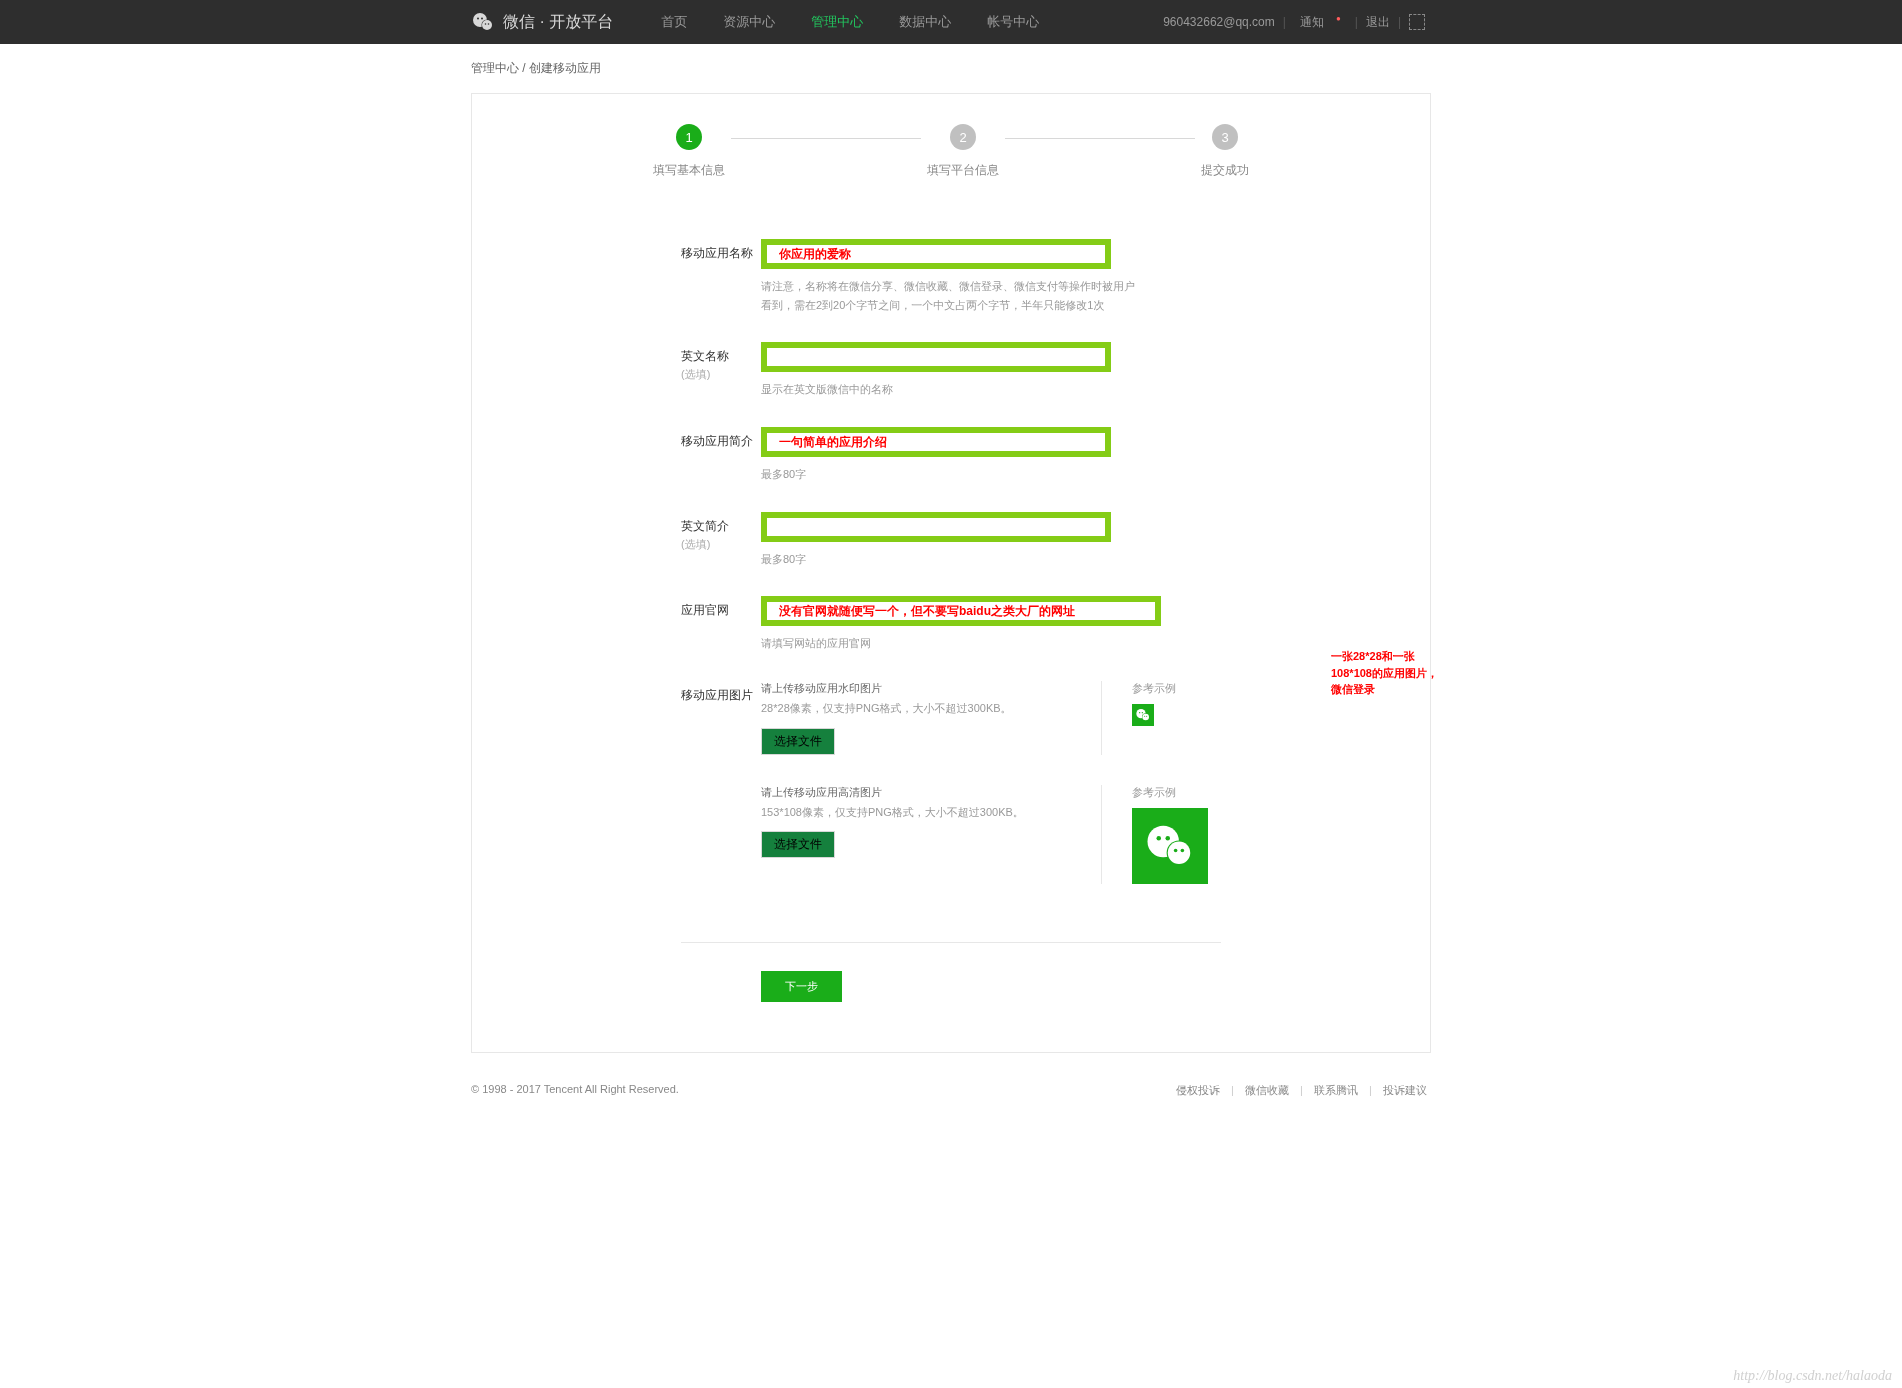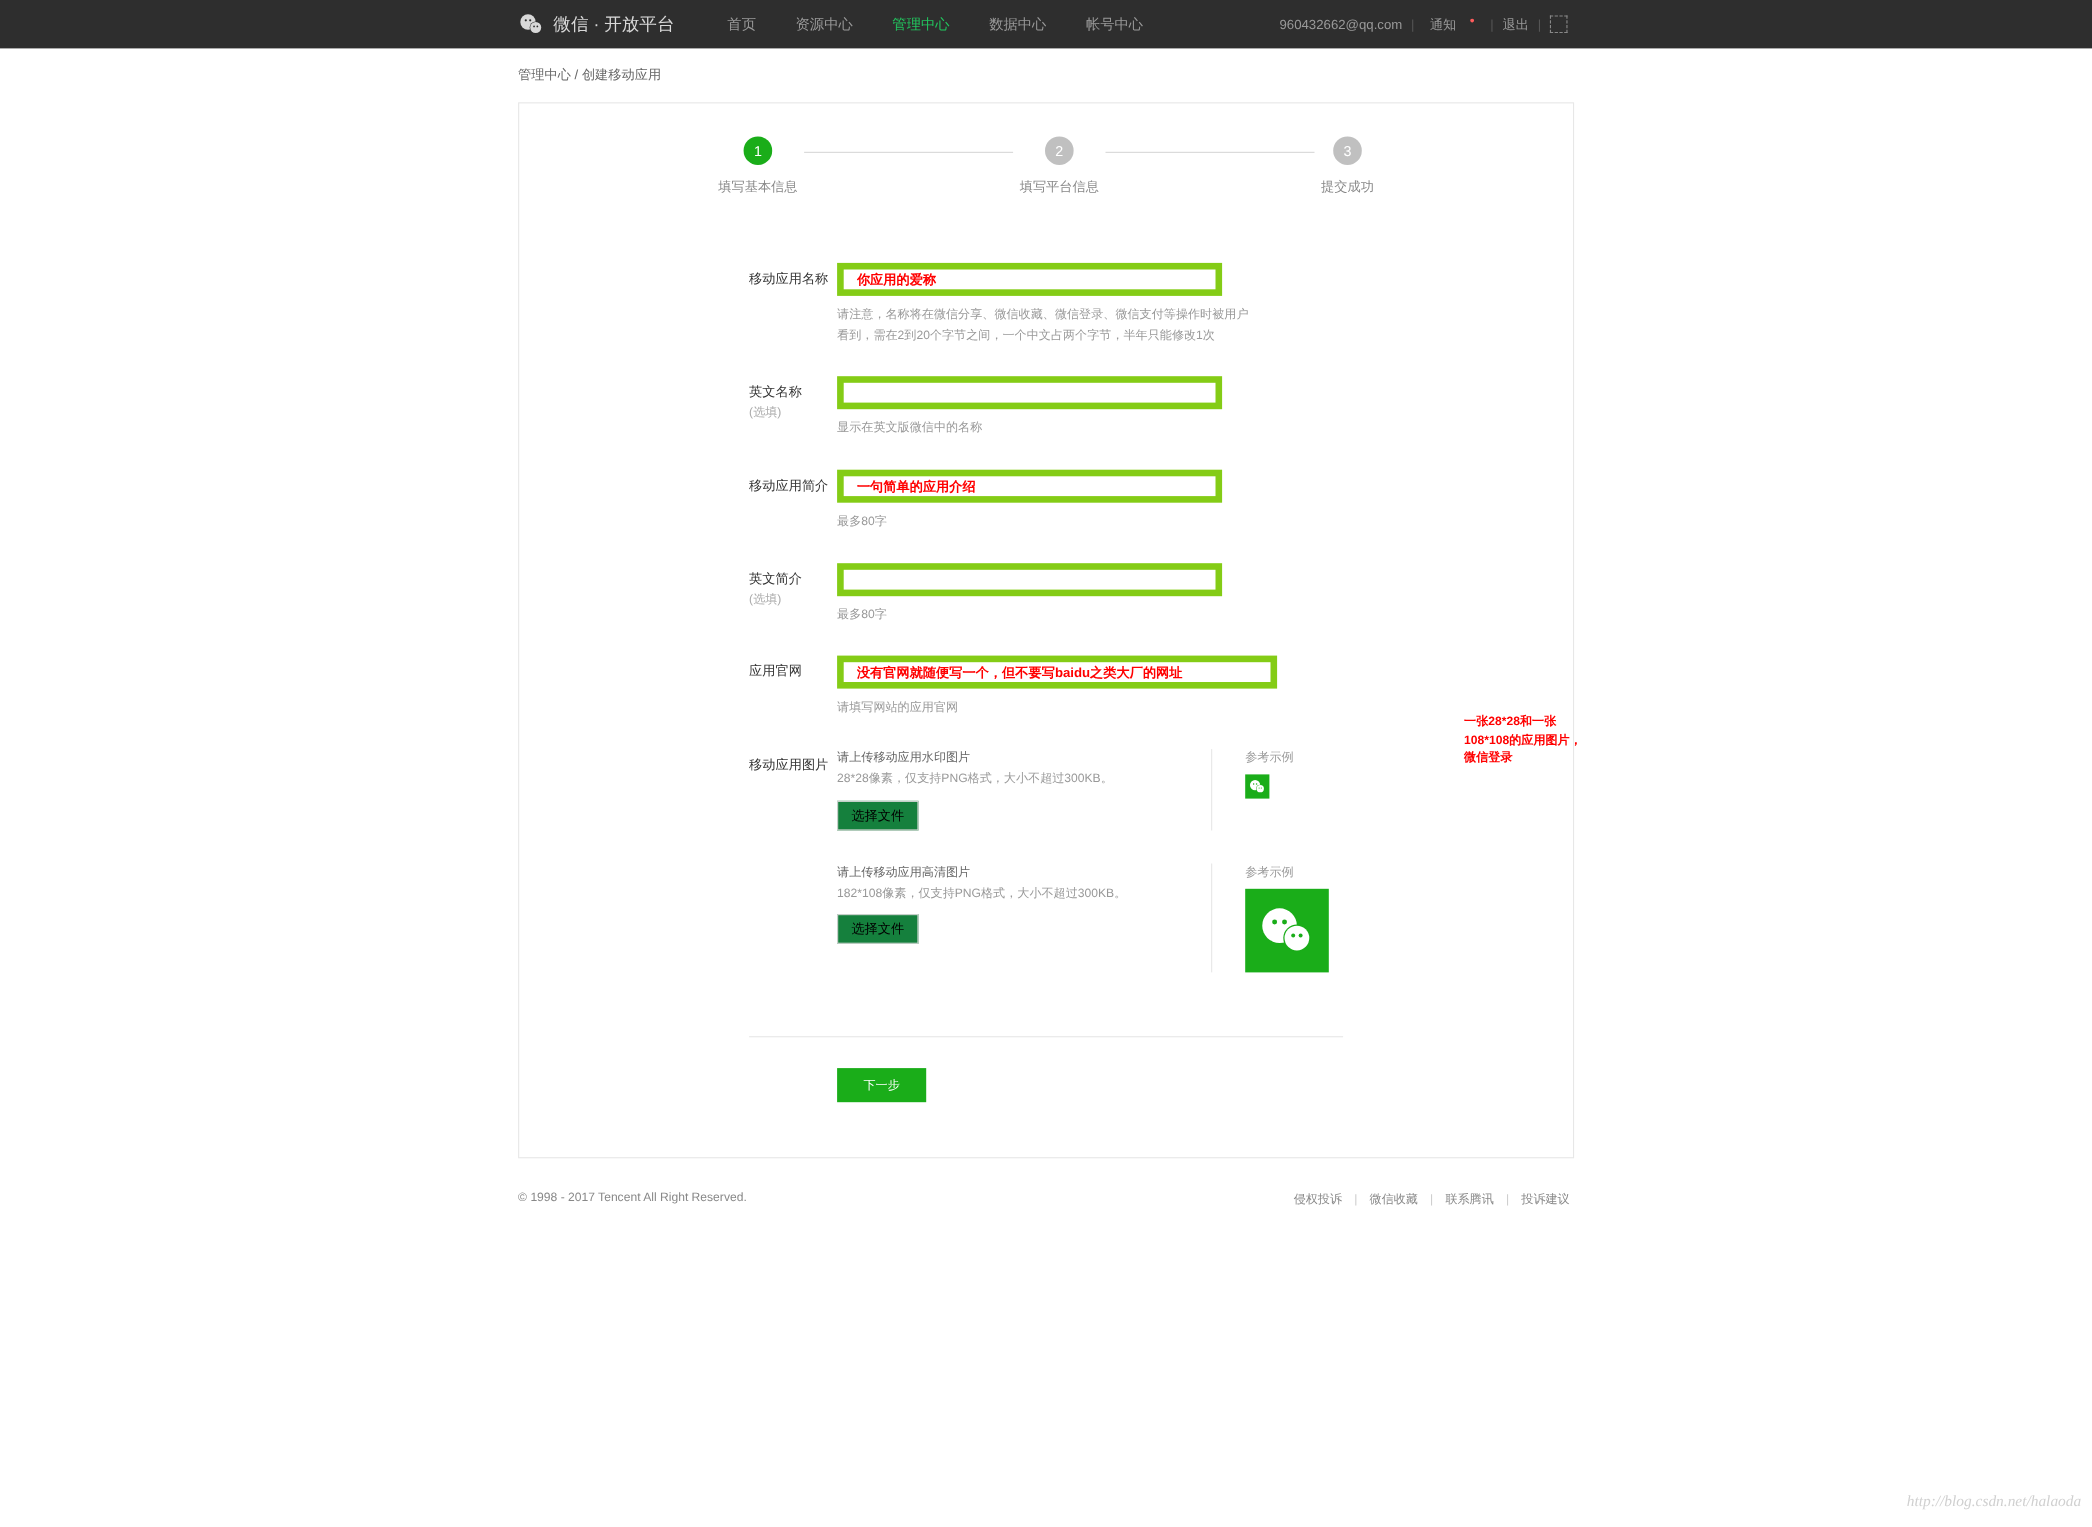--- a/index.html
+++ b/index.html
@@ -52,21 +52,21 @@
     
     .annotation { position: absolute; color: #f00; font-size: 11px; font-weight: bold; line-height: 1.5; }
     
     .submit-row { width: 540px; margin: 0 auto; padding-top: 28px; border-top: 1px solid #e7e7e7; }
     .submit-btn { margin-left: 80px; background: #1aad19; color: #fff; border: none; padding: 8px 24px; font-size: 11px; cursor: pointer; }
     
     .footer { width: 960px; margin: 30px auto 20px; display: flex; justify-content: space-between; color: #888; font-size: 11px; }
     .footer-links span { margin: 0 4px; cursor: pointer; }
     .footer-links .fsep { color: #ccc; }
     
-    .watermark { position: fixed; bottom: 14px; right: 10px; color: #d0d0d0; font-size: 14px; font-family: serif; font-style: italic; }
+    .watermark { position: fixed; bottom: 4px; right: 10px; color: #d0d0d0; font-size: 14px; font-family: serif; font-style: italic; }
     .main-pos { position: relative; }
   </style>
 </head>
 <body>
 
 <div class="header">
   <div class="header-inner">
     <div class="logo-area">
       <svg class="wechat-logo" viewBox="0 0 24 24">
           <circle cx="9" cy="10" r="7" fill="#d8d8d8"></circle>
@@ -187,21 +187,21 @@
                     <circle cx="14.5" cy="14" r="0.8" fill="#1aad19"></circle>
                     <circle cx="17.5" cy="14" r="0.8" fill="#1aad19"></circle>
                   </svg>
             </div>
           </div>
         </div>
 
         <div class="upload-row upload-section">
           <div class="upload-left">
             <div class="upload-title">请上传移动应用高清图片</div>
-            <div class="upload-desc">182*108像素，仅支持PNG格式，大小不超过300KB。</div>
+            <div class="upload-desc">153*108像素，仅支持PNG格式，大小不超过300KB。</div>
             <button class="file-btn">选择文件</button>
           </div>
           <div class="upload-right">
             <div class="example-label">参考示例</div>
             <div class="example-icon-lg">
               <svg width="54" height="54" viewBox="0 0 24 24">
                     <circle cx="9" cy="10" r="7" fill="#fff"></circle>
                     <circle cx="16" cy="15" r="5.5" fill="#1aad19"></circle>
                     <circle cx="16" cy="15" r="5" fill="#fff"></circle>
                     <circle cx="7" cy="8.5" r="1" fill="#1aad19"></circle>

